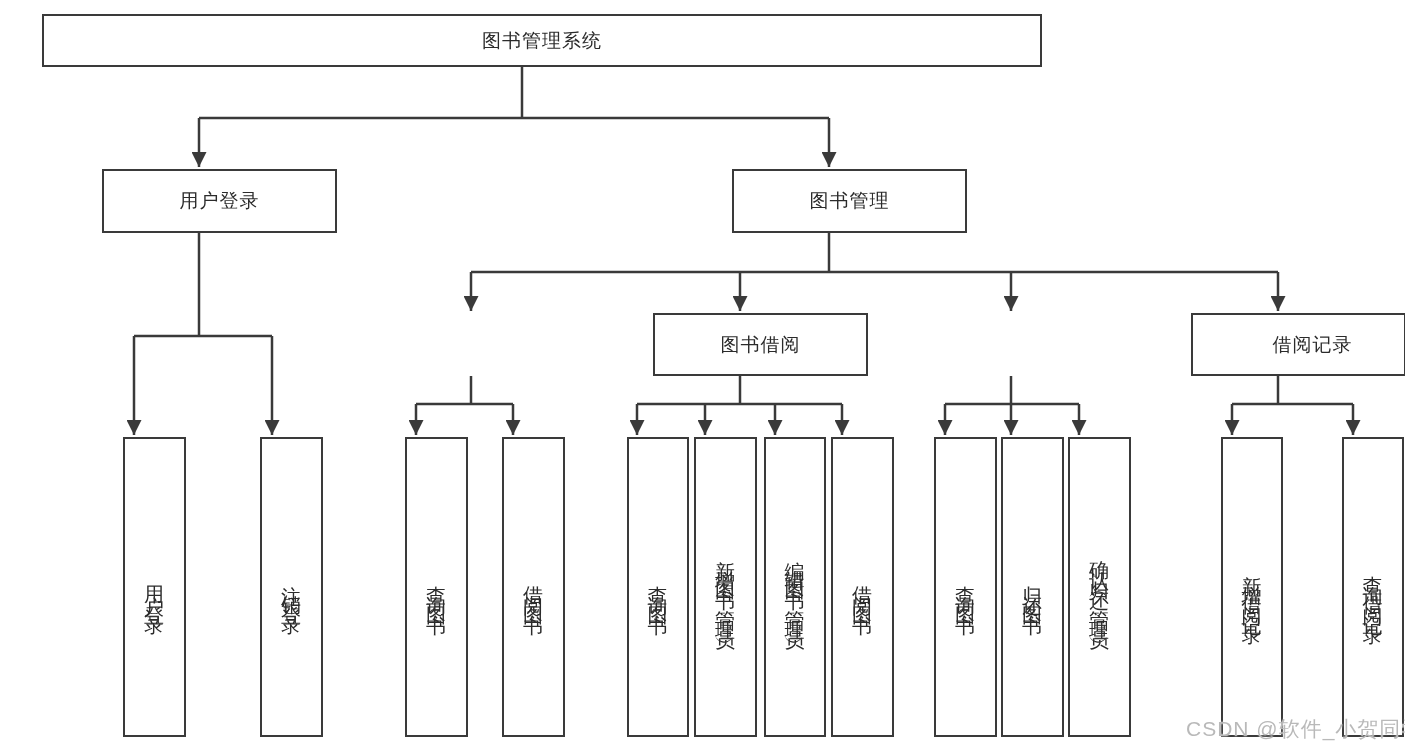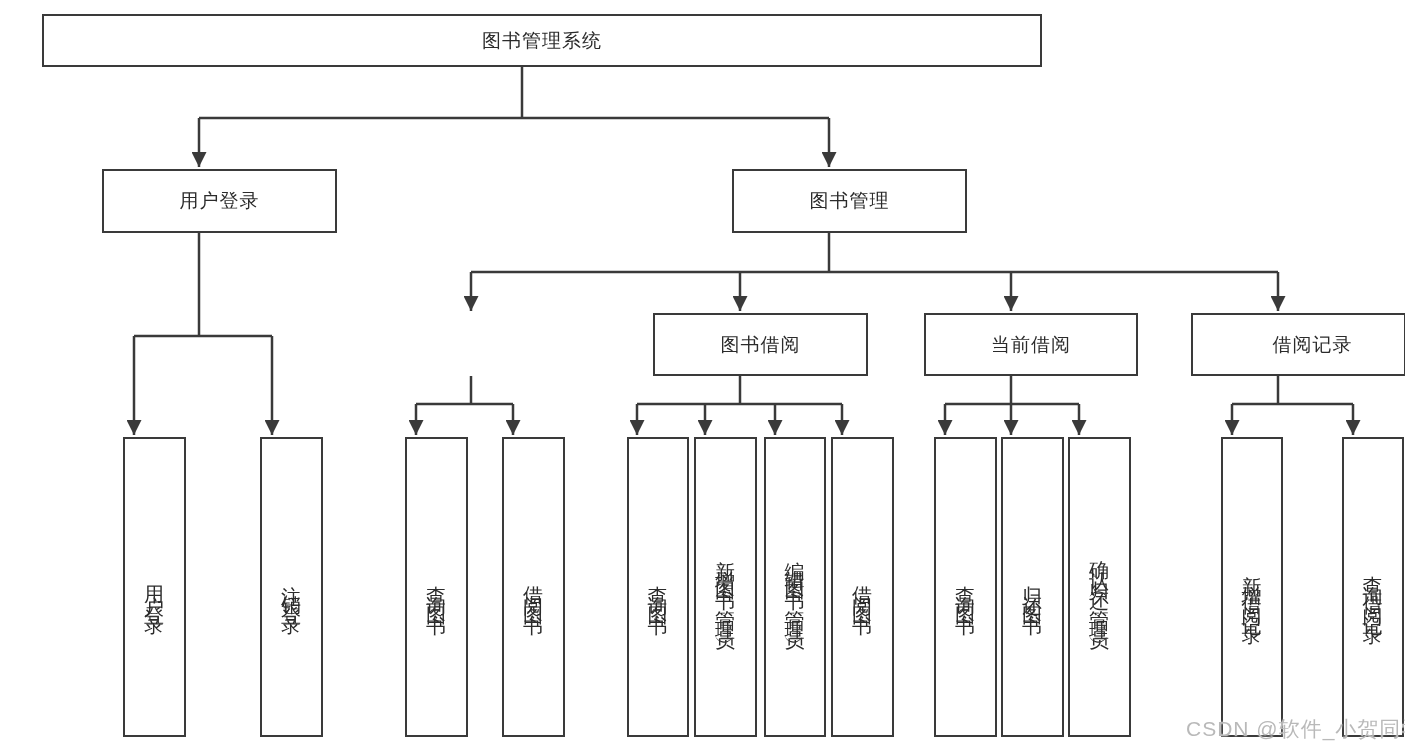--- a/index.html
+++ b/index.html
@@ -94,21 +94,20 @@
       <path d="M1353,404 L1353,435" marker-end="url(#arrow)"></path>
     </g>
   </svg>
 
   <div class="node hnode" style="left:22px;top:14px;width:1000px;height:53px;">图书管理系统</div>
 
   <div class="node hnode" style="left:82px;top:169px;width:235px;height:64px;">用户登录</div>
   <div class="node hnode" style="left:712px;top:169px;width:235px;height:64px;text-align:center;">图书管理</div>
 
   <div class="node hnode" style="left:633px;top:313px;width:215px;height:63px;">图书借阅</div>
-  <div class="node hnode" style="left:904px;top:313px;width:214px;height:63px;">当前借阅</div>
   <div class="node hnode" style="left:1171px;top:313px;width:215px;height:63px;padding-left:28px;">借阅记录</div>
 
   <div class="node vnode" style="left:103px;top:437px;width:63px;height:300px;">用户登录</div>
   <div class="node vnode" style="left:240px;top:437px;width:63px;height:300px;">注销登录</div>
 
   <div class="node vnode" style="left:385px;top:437px;width:63px;height:300px;">查询图书</div>
   <div class="node vnode" style="left:482px;top:437px;width:63px;height:300px;">借阅图书</div>
 
   <div class="node vnode" style="left:607px;top:437px;width:62px;height:300px;">查询图书</div>
   <div class="node vnode" style="left:674px;top:437px;width:63px;height:300px;">新增图书（管理员）</div>

